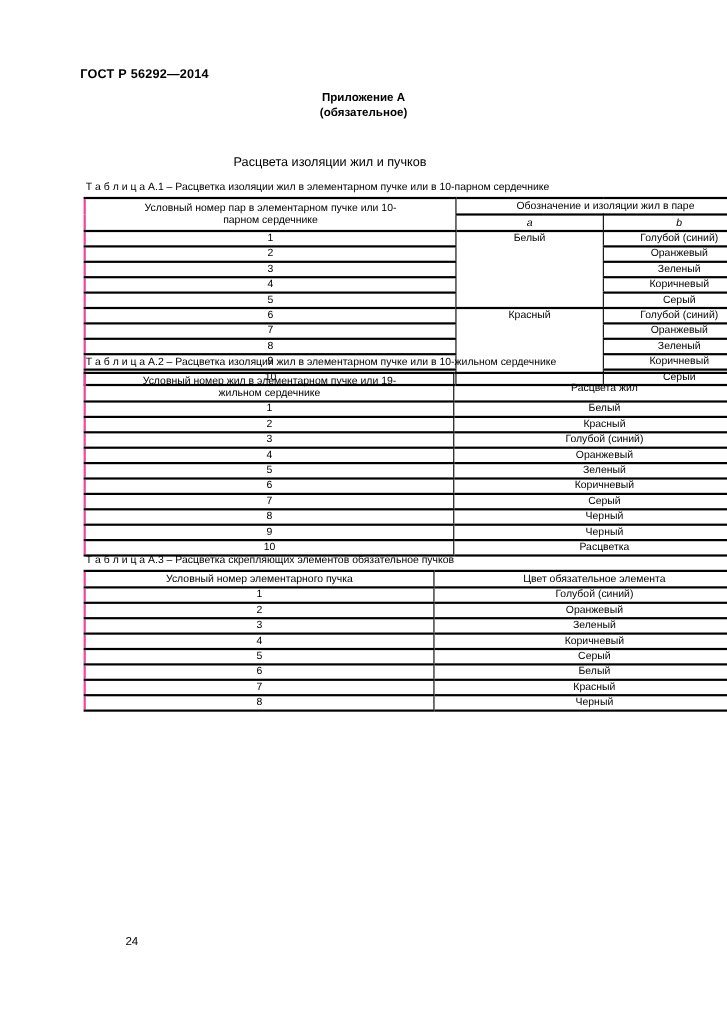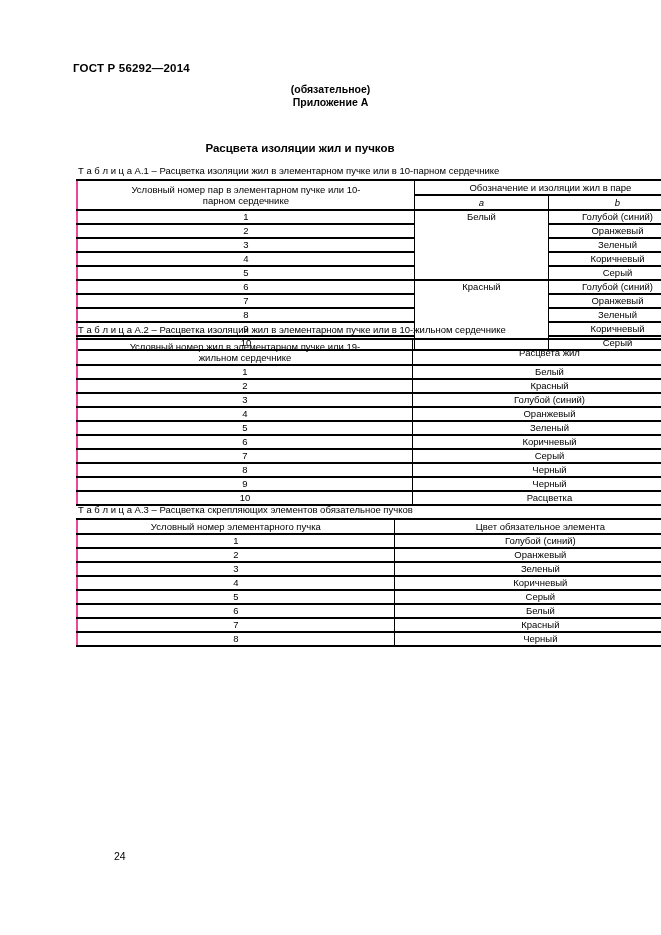--- a/index.html
+++ b/index.html
@@ -34,21 +34,21 @@
     font-weight: bold;
     line-height: 13px;
   }
   .section-title {
     position: absolute;
     left: 0;
     top: 142px;
     width: 600px;
     text-align: center;
     font-size: 11.5px;
-    font-weight: bold;
+    font-weight: normal;
   }
   .block {
     position: absolute;
     left: 76px;
     width: 612px;
   }
   .block-a1 { top: 165px; }
   .block-a2 { top: 324px; }
   .block-a3 { top: 504px; }
   .tcaption {
@@ -86,22 +86,22 @@
     font-size: 10.5px;
     margin-left: 36px;
   }
 </style>
 </head>
 <body>
 
 <div class="doc-number">ГОСТ Р 56292—2014</div>
 
 <div class="appendix">
+  <div>Приложение А</div>
   <div>(обязательное)</div>
-  <div>Приложение А</div>
 </div>
 
 <div class="section-title">Расцвета изоляции жил и пучков</div>
 
 <div class="block block-a1">
   <div class="tcaption">Т а б л и ц а   А.1 – Расцветка изоляции жил в элементарном пучке или в 10-парном сердечнике</div>
   <table>
     <colgroup>
         <col style="width:55.3%">
         <col style="width:22%">

